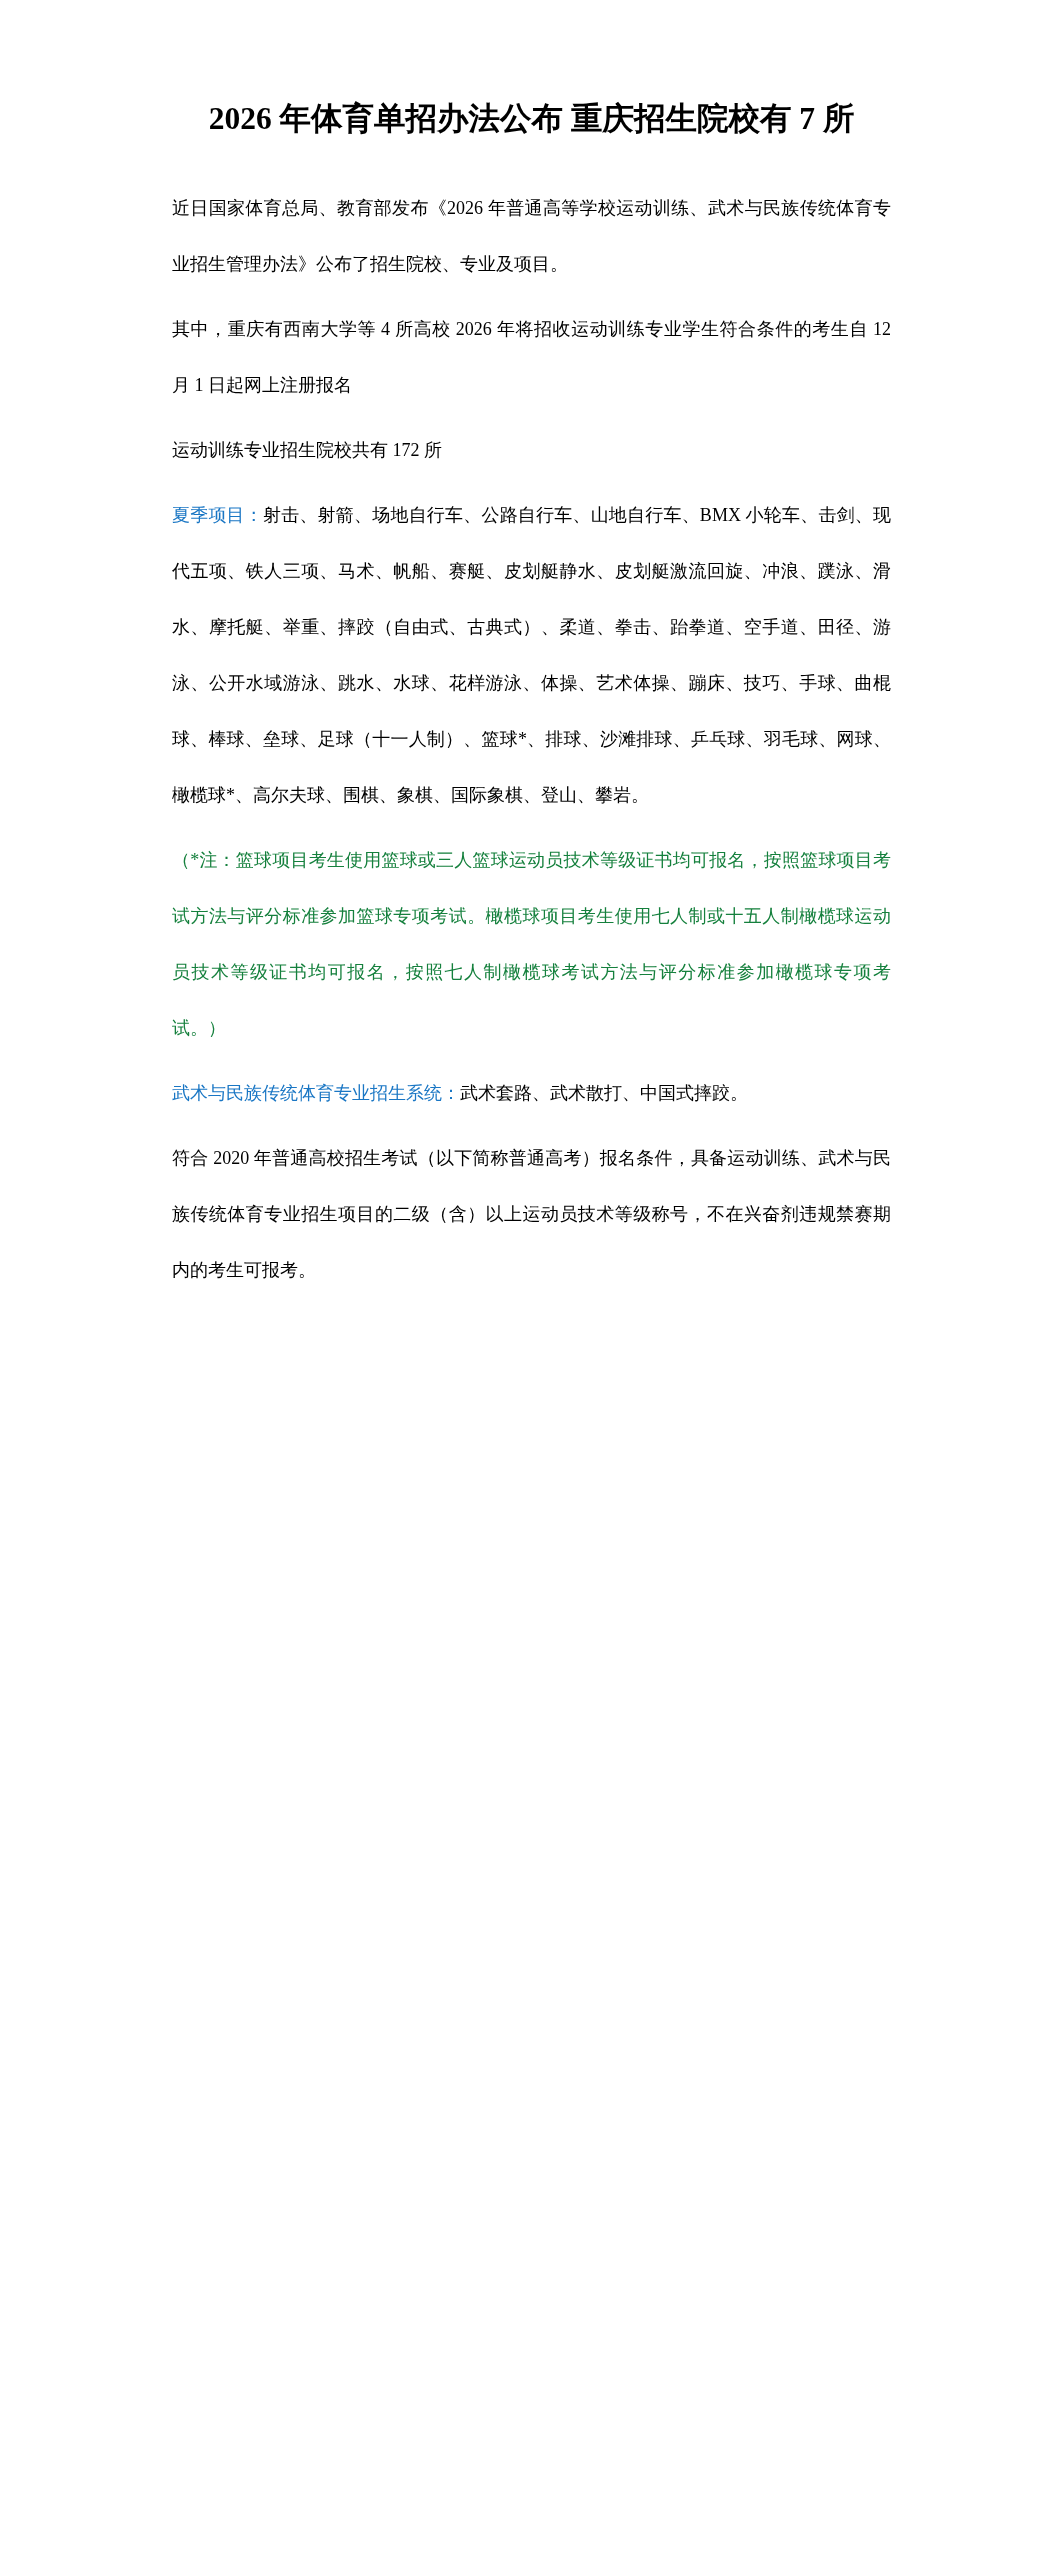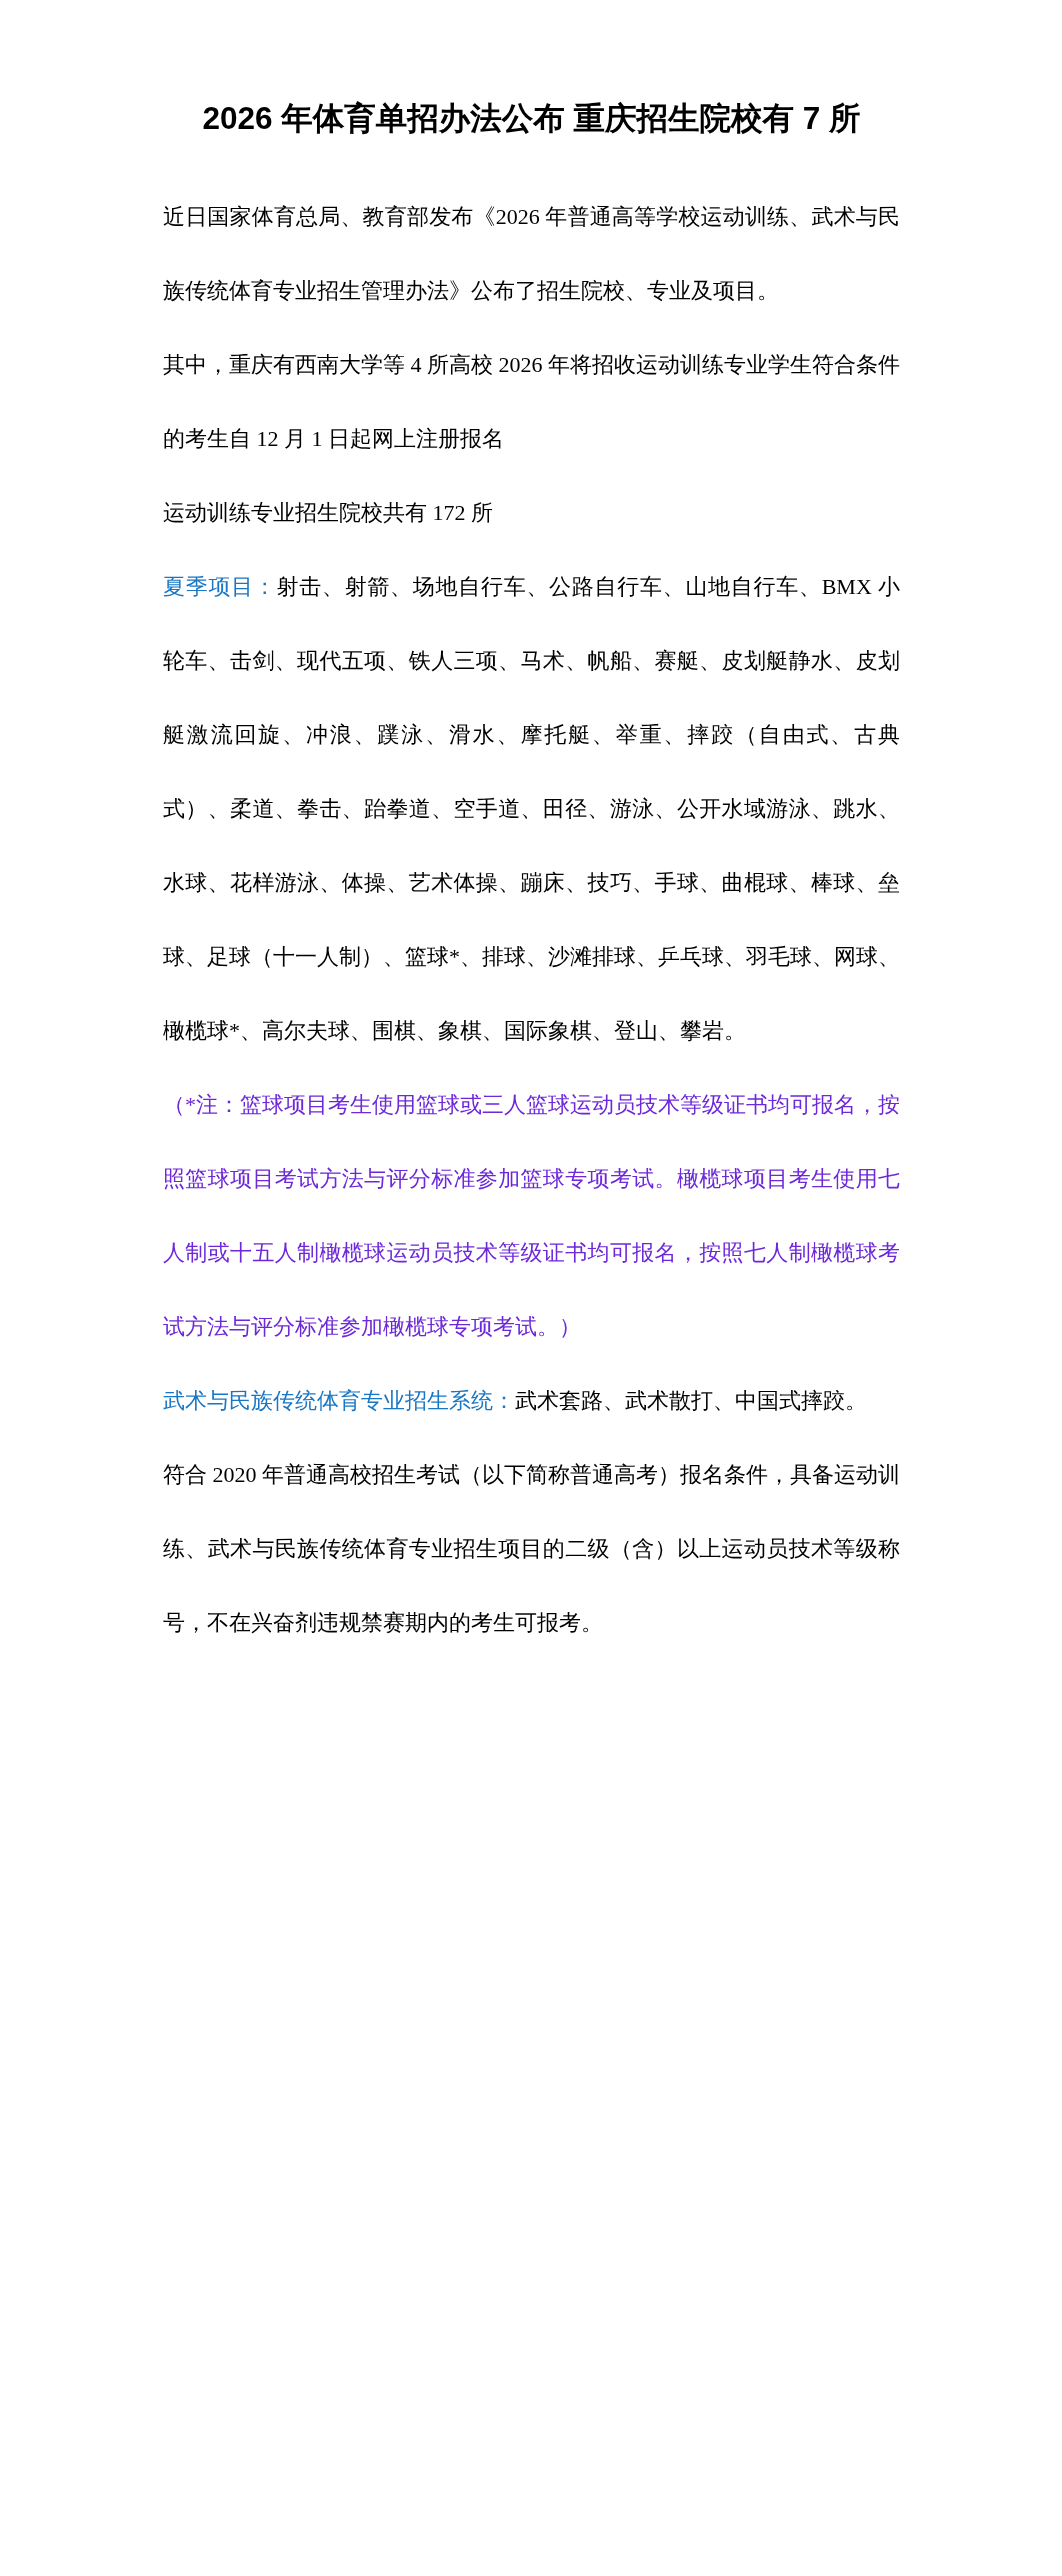--- a/index.html
+++ b/index.html
@@ -17,35 +17,35 @@
   .page {
     width: 737px;
     padding: 99px 163px 0 163px;
   }
   .title {
     font-size: 31.5px;
     line-height: 39px;
     font-weight: bold;
     text-align: center;
     margin: 0 0 42px 0;
-    font-family: Liberation Sans, sans-serif;
+    font-family: Liberation Serif, serif;
   }
   p.body {
-    margin: 0;
-    font-size: 22px;
-    line-height: 74px;
+    margin: 9px;
+    font-size: 18px;
+    line-height: 56px;
     text-align: justify;
     word-break: normal;
   }
   .gap { margin-bottom: 24px; }
   .blue {
     color: #1976C4;
     font-family: "Liberation Sans", "DejaVu Sans", sans-serif;
   }
-  .note-text { color: #6d28d9; }
+  .note-text { color: #15803d; }
   .subheading {
     font-size: 29px;
     line-height: 56px;
     font-weight: bold;
     text-align: center;
     margin: 0 0 24px 0;
     font-family: "Liberation Serif", "DejaVu Serif", serif;
   }
 </style>
 </head>

